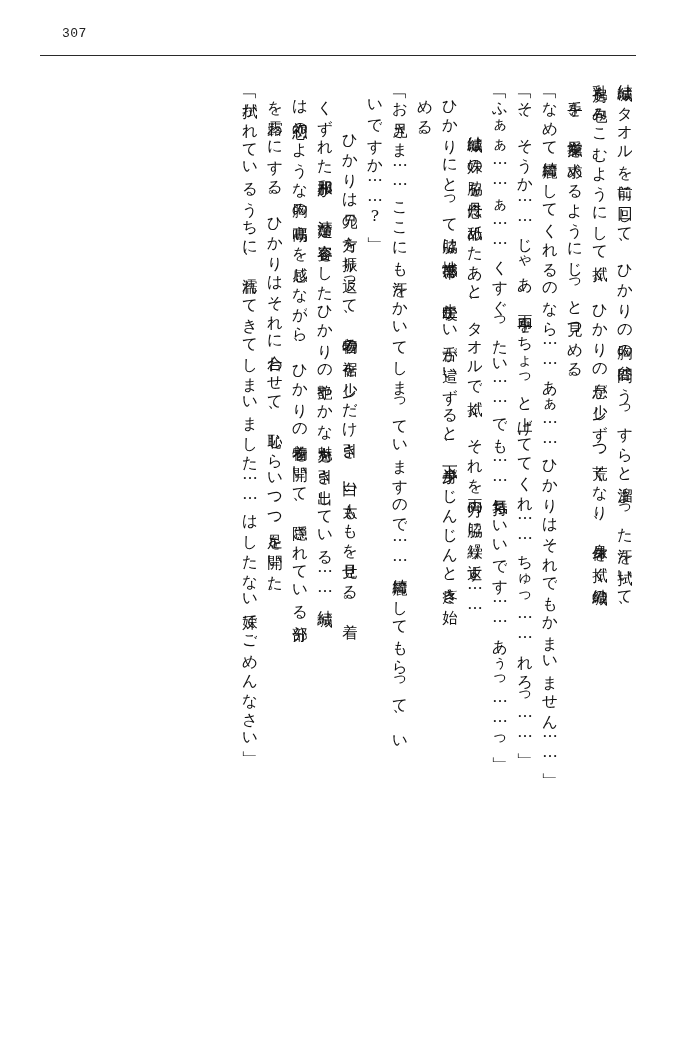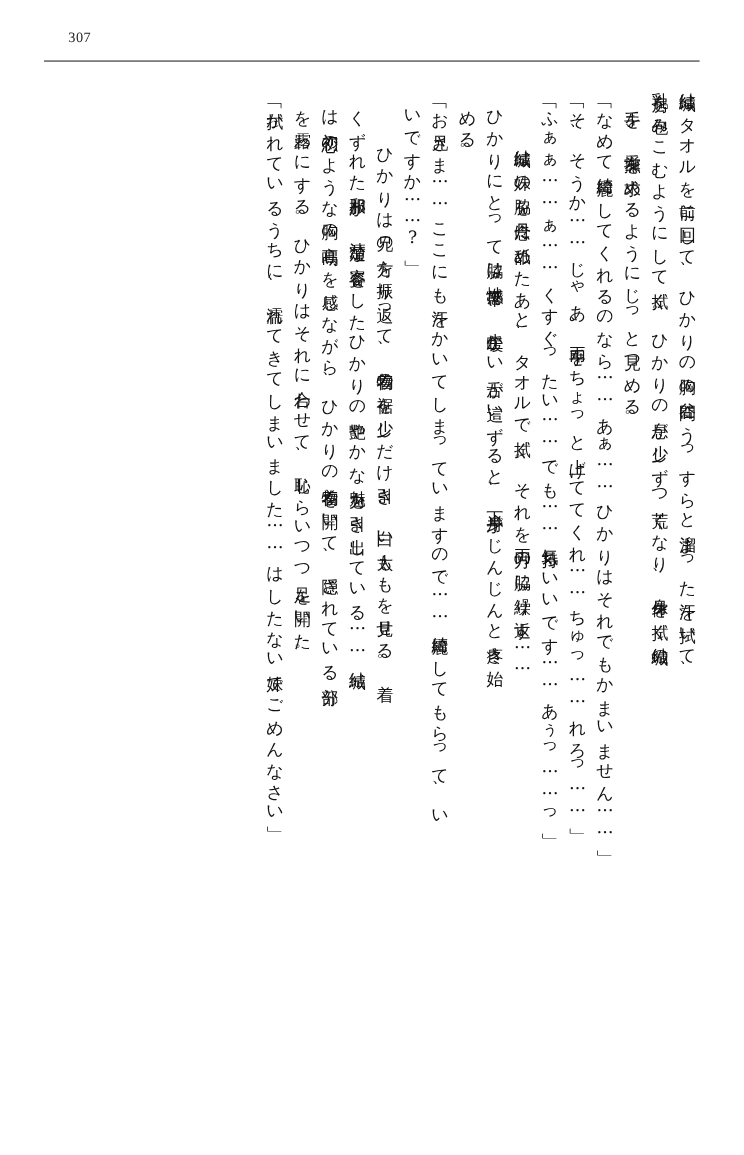--- a/index.html
+++ b/index.html
@@ -16,21 +16,21 @@
     font-family: "DejaVu Serif", "Liberation Serif", serif;
     color: #1a1a1a;
   }
   #page-number {
     position: absolute;
     top: 26px;
     left: 62px;
     font-size: 13px;
     letter-spacing: 0.5px;
     color: #222;
-    font-family: Liberation Serif, serif;
+    font-family: Liberation Mono, monospace;
   }
   #rule {
     position: absolute;
     top: 55px;
     left: 40px;
     width: 596px;
     height: 1px;
     background: #2a2a2a;
   }
   #body-text {

